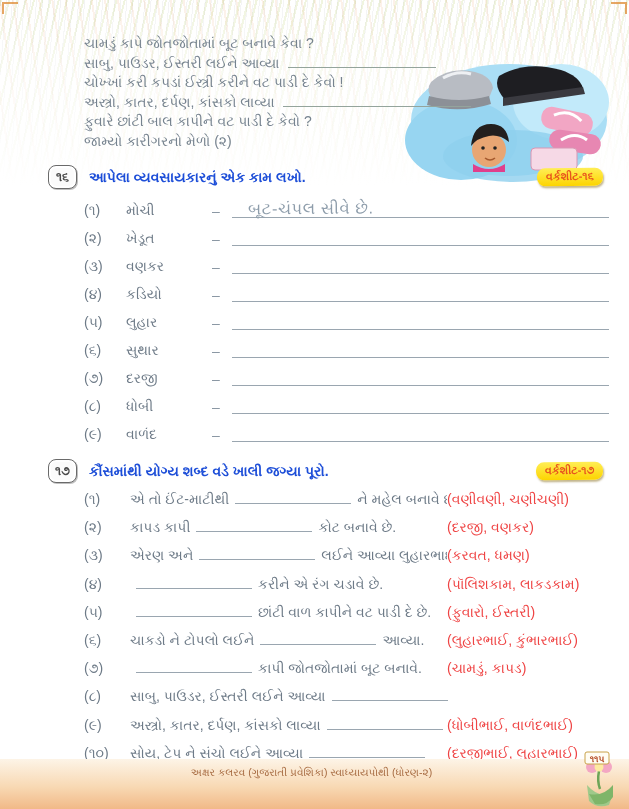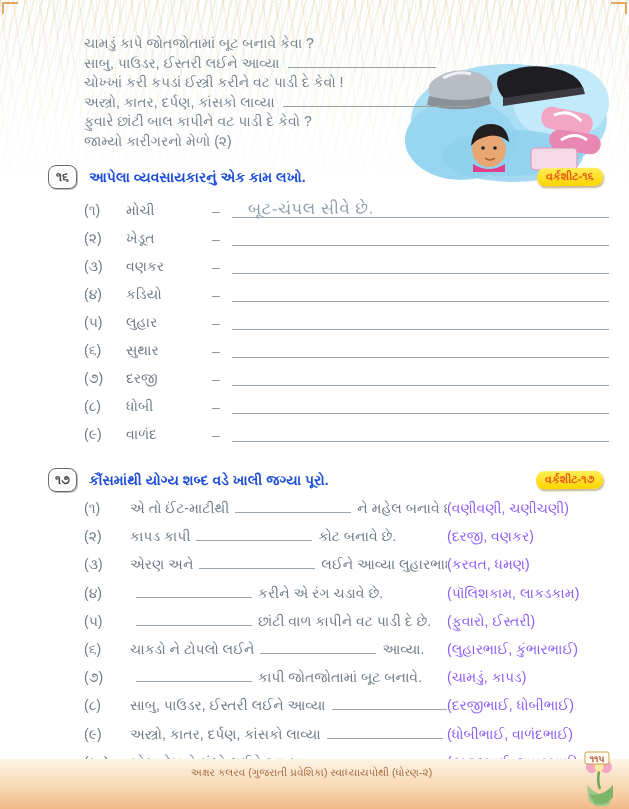--- a/index.html
+++ b/index.html
@@ -67,21 +67,21 @@
     font-size:16.5px;color:#8e9dab;letter-spacing:.5px;
     transform:rotate(-0.4deg);white-space:nowrap;
   }
 
   
   .q17-list{margin:8px 0 0 36px;}
   .q17-row{display:flex;align-items:baseline;min-height:28.2px;font-size:14px;color:#6d7a87;}
   .q17-num{width:46px;flex:0 0 auto;}
   .q17-text{flex:1;white-space:nowrap;overflow:hidden;}
   .q17-blank{display:inline-block;width:116px;border-bottom:1.1px solid #9aa6b0;height:10px;margin:0 6px;}
-  .q17-opts{width:162px;flex:0 0 auto;text-align:left;color:#8b5cf6;}
+  .q17-opts{width:162px;flex:0 0 auto;text-align:left;color:#ef4444;}
 
   
   .bottom-band{
     position:absolute;left:0;right:0;bottom:0;height:50px;
     background:linear-gradient(to bottom,#fdf4e7 0%,#f8d9b4 55%,#f1b987 100%);
   }
   .footer-text{
     position:absolute;left:0;right:6px;bottom:30px;text-align:center;
     font-size:10.5px;color:#a66a40;
   }
@@ -199,21 +199,21 @@
       <span class="q16-line"></span>
     </div>
     <div class="q16-row">
       <span class="q16-num">(૯)</span>
       <span class="q16-label">વાળંદ</span>
       <span class="q16-dash">–</span>
       <span class="q16-line"></span>
     </div>
   </div>
 
-  <div class="sec-head" style="margin-top:21px;">
+  <div class="sec-head" style="margin-top:12px;">
     <div class="qbox">૧૭</div>
     <div class="sec-title">કૌંસમાંથી યોગ્ય શબ્દ વડે ખાલી જગ્યા પૂરો.</div>
     <div class="ws-badge">વર્કશીટ-૧૭</div>
   </div>
 
   <div class="q17-list">
     <div class="q17-row">
       <span class="q17-num">(૧)</span>
       <span class="q17-text"><span>એ તો ઈંટ-માટીથી</span><span class="q17-blank"></span><span>ને મહેલ બનાવે છે.</span></span>
       <span class="q17-opts">(વણીવણી, ચણીચણી)</span>
@@ -244,21 +244,20 @@
       <span class="q17-opts">(લુહારભાઈ, કુંભારભાઈ)</span>
     </div>
     <div class="q17-row">
       <span class="q17-num">(૭)</span>
       <span class="q17-text"><span></span><span class="q17-blank"></span><span>કાપી જોતજોતામાં બૂટ બનાવે.</span></span>
       <span class="q17-opts">(ચામડું, કાપડ)</span>
     </div>
     <div class="q17-row">
       <span class="q17-num">(૮)</span>
       <span class="q17-text"><span>સાબુ, પાઉડર, ઈસ્તરી લઈને આવ્યા</span><span class="q17-blank"></span><span></span></span>
-      <span class="q17-opts">(દરજીભાઈ, ધોબીભાઈ)</span>
     </div>
     <div class="q17-row">
       <span class="q17-num">(૯)</span>
       <span class="q17-text"><span>અસ્ત્રો, કાતર, દર્પણ, કાંસકો લાવ્યા</span><span class="q17-blank"></span><span></span></span>
       <span class="q17-opts">(ધોબીભાઈ, વાળંદભાઈ)</span>
     </div>
     <div class="q17-row">
       <span class="q17-num">(૧૦)</span>
       <span class="q17-text"><span>સોય, ટેપ ને સંચો લઈને આવ્યા</span><span class="q17-blank"></span><span></span></span>
       <span class="q17-opts">(દરજીભાઈ, લુહારભાઈ)</span>

